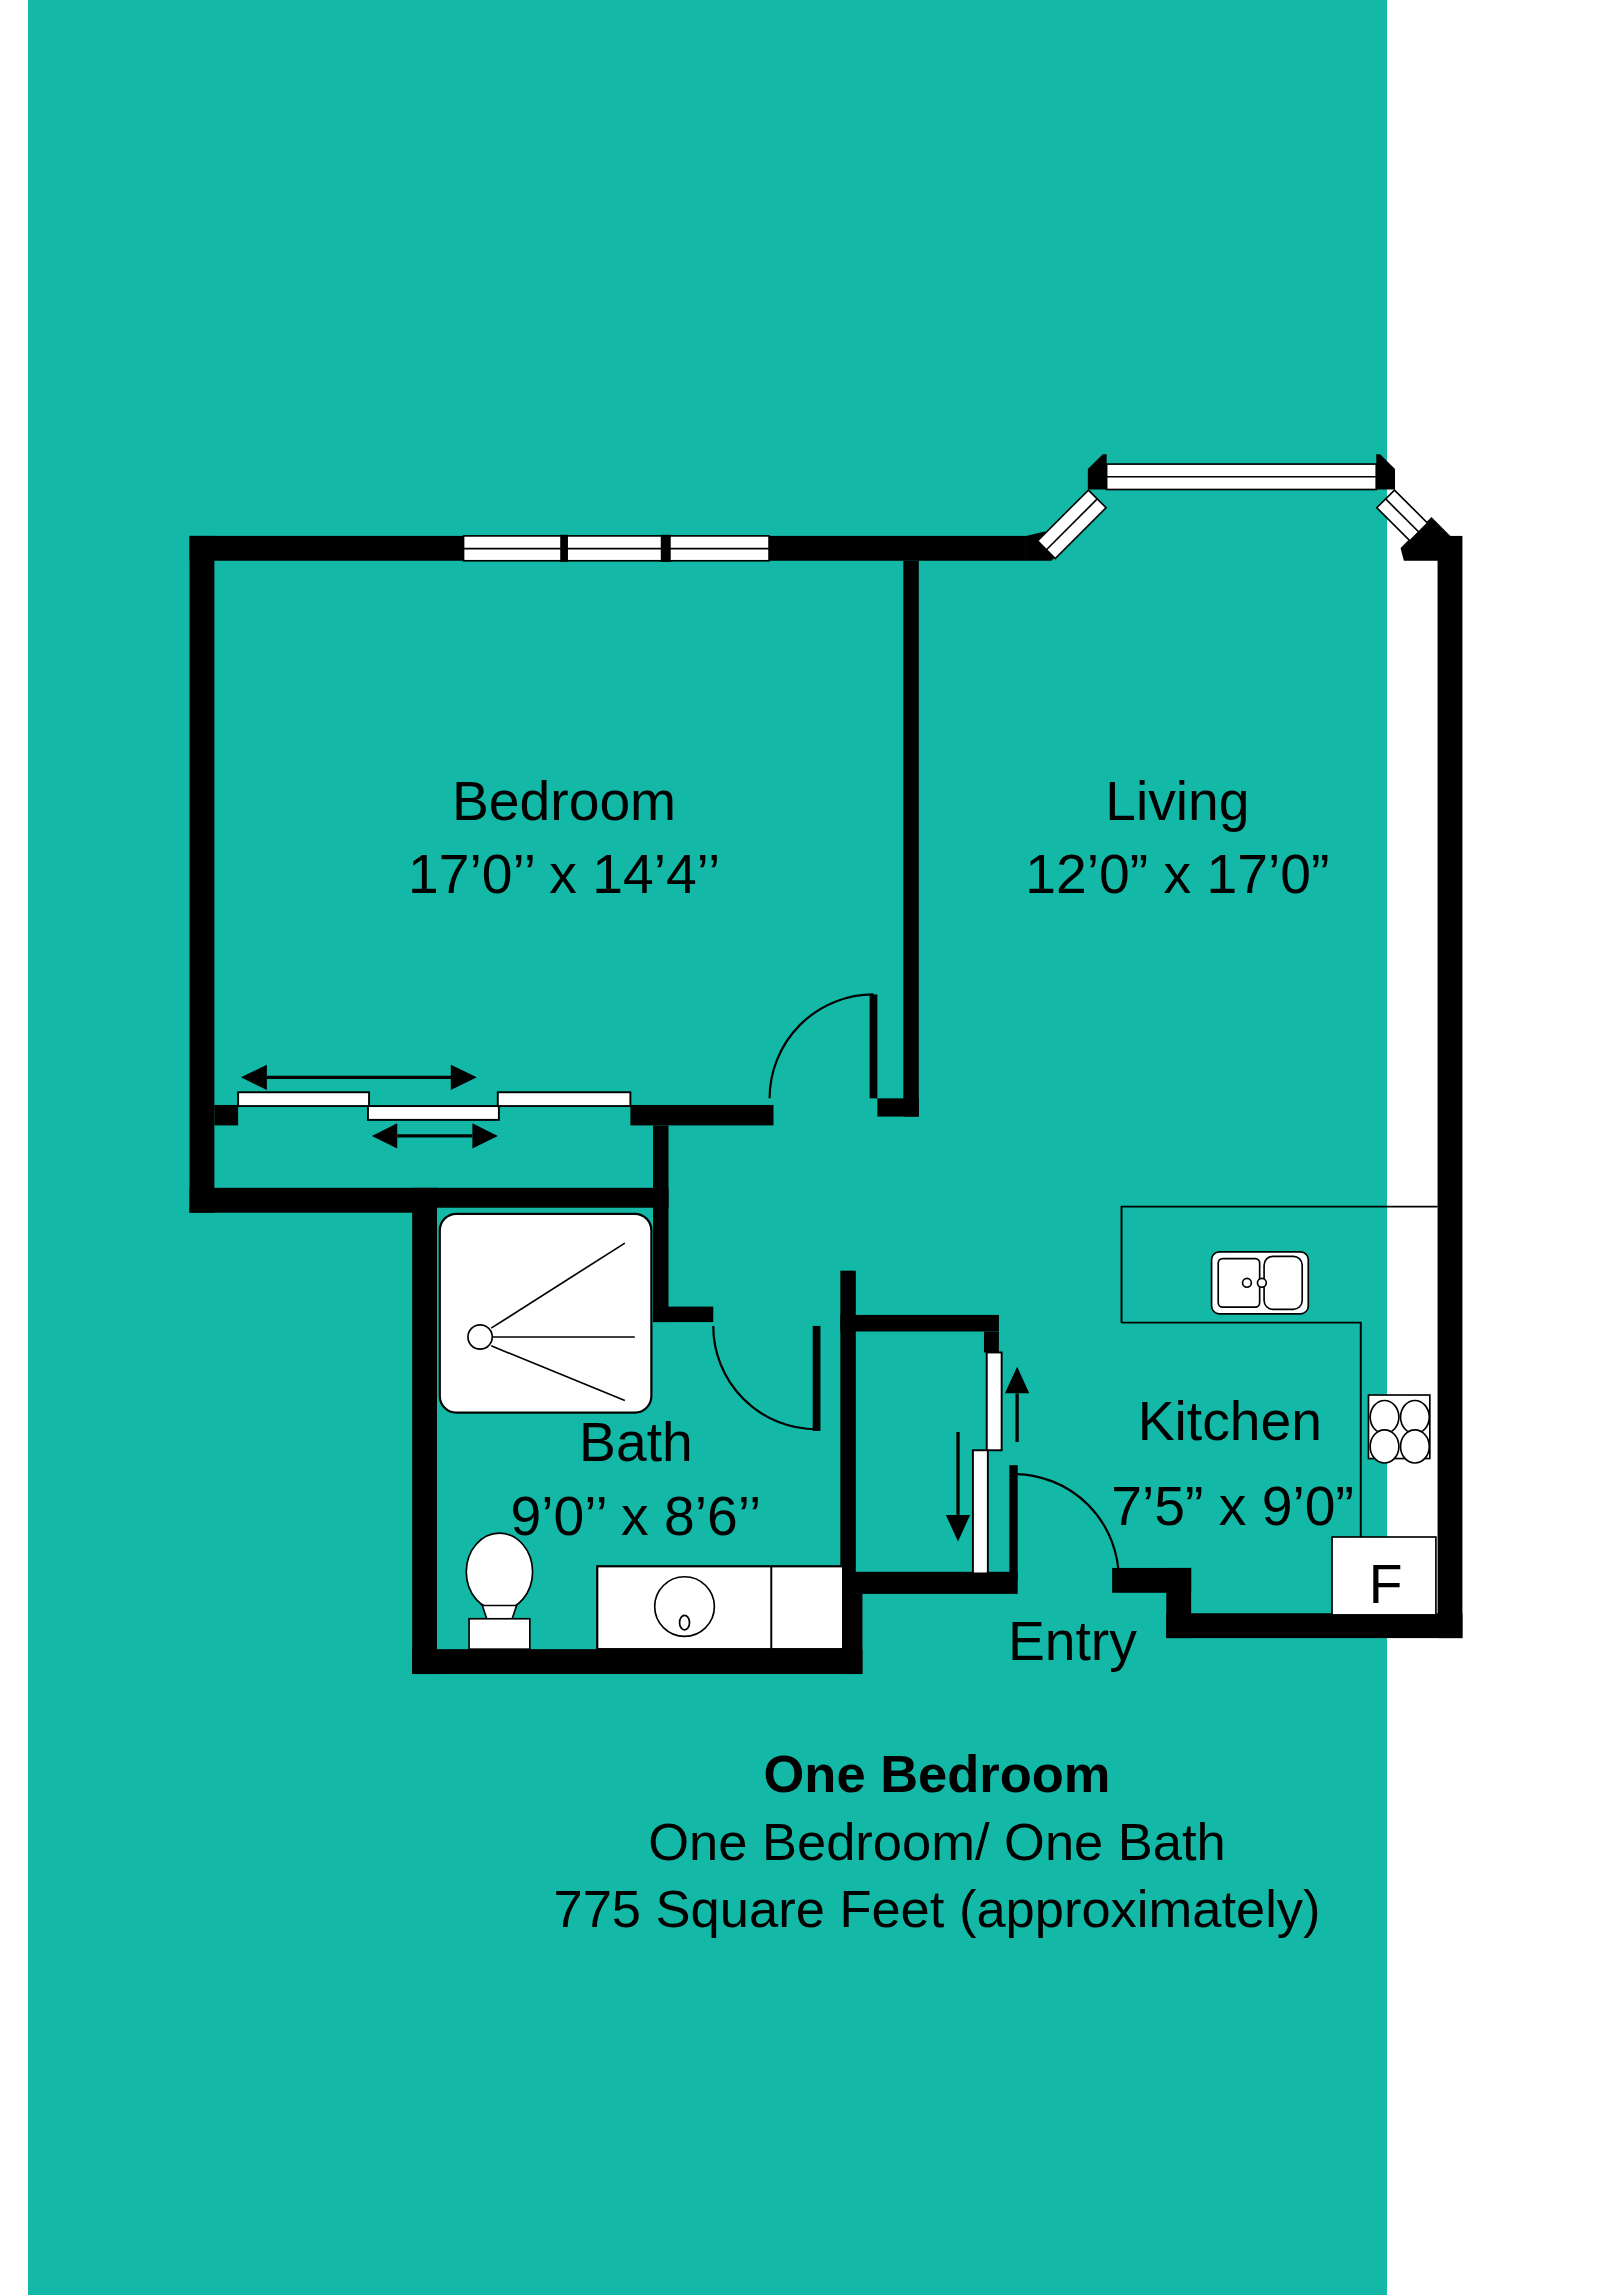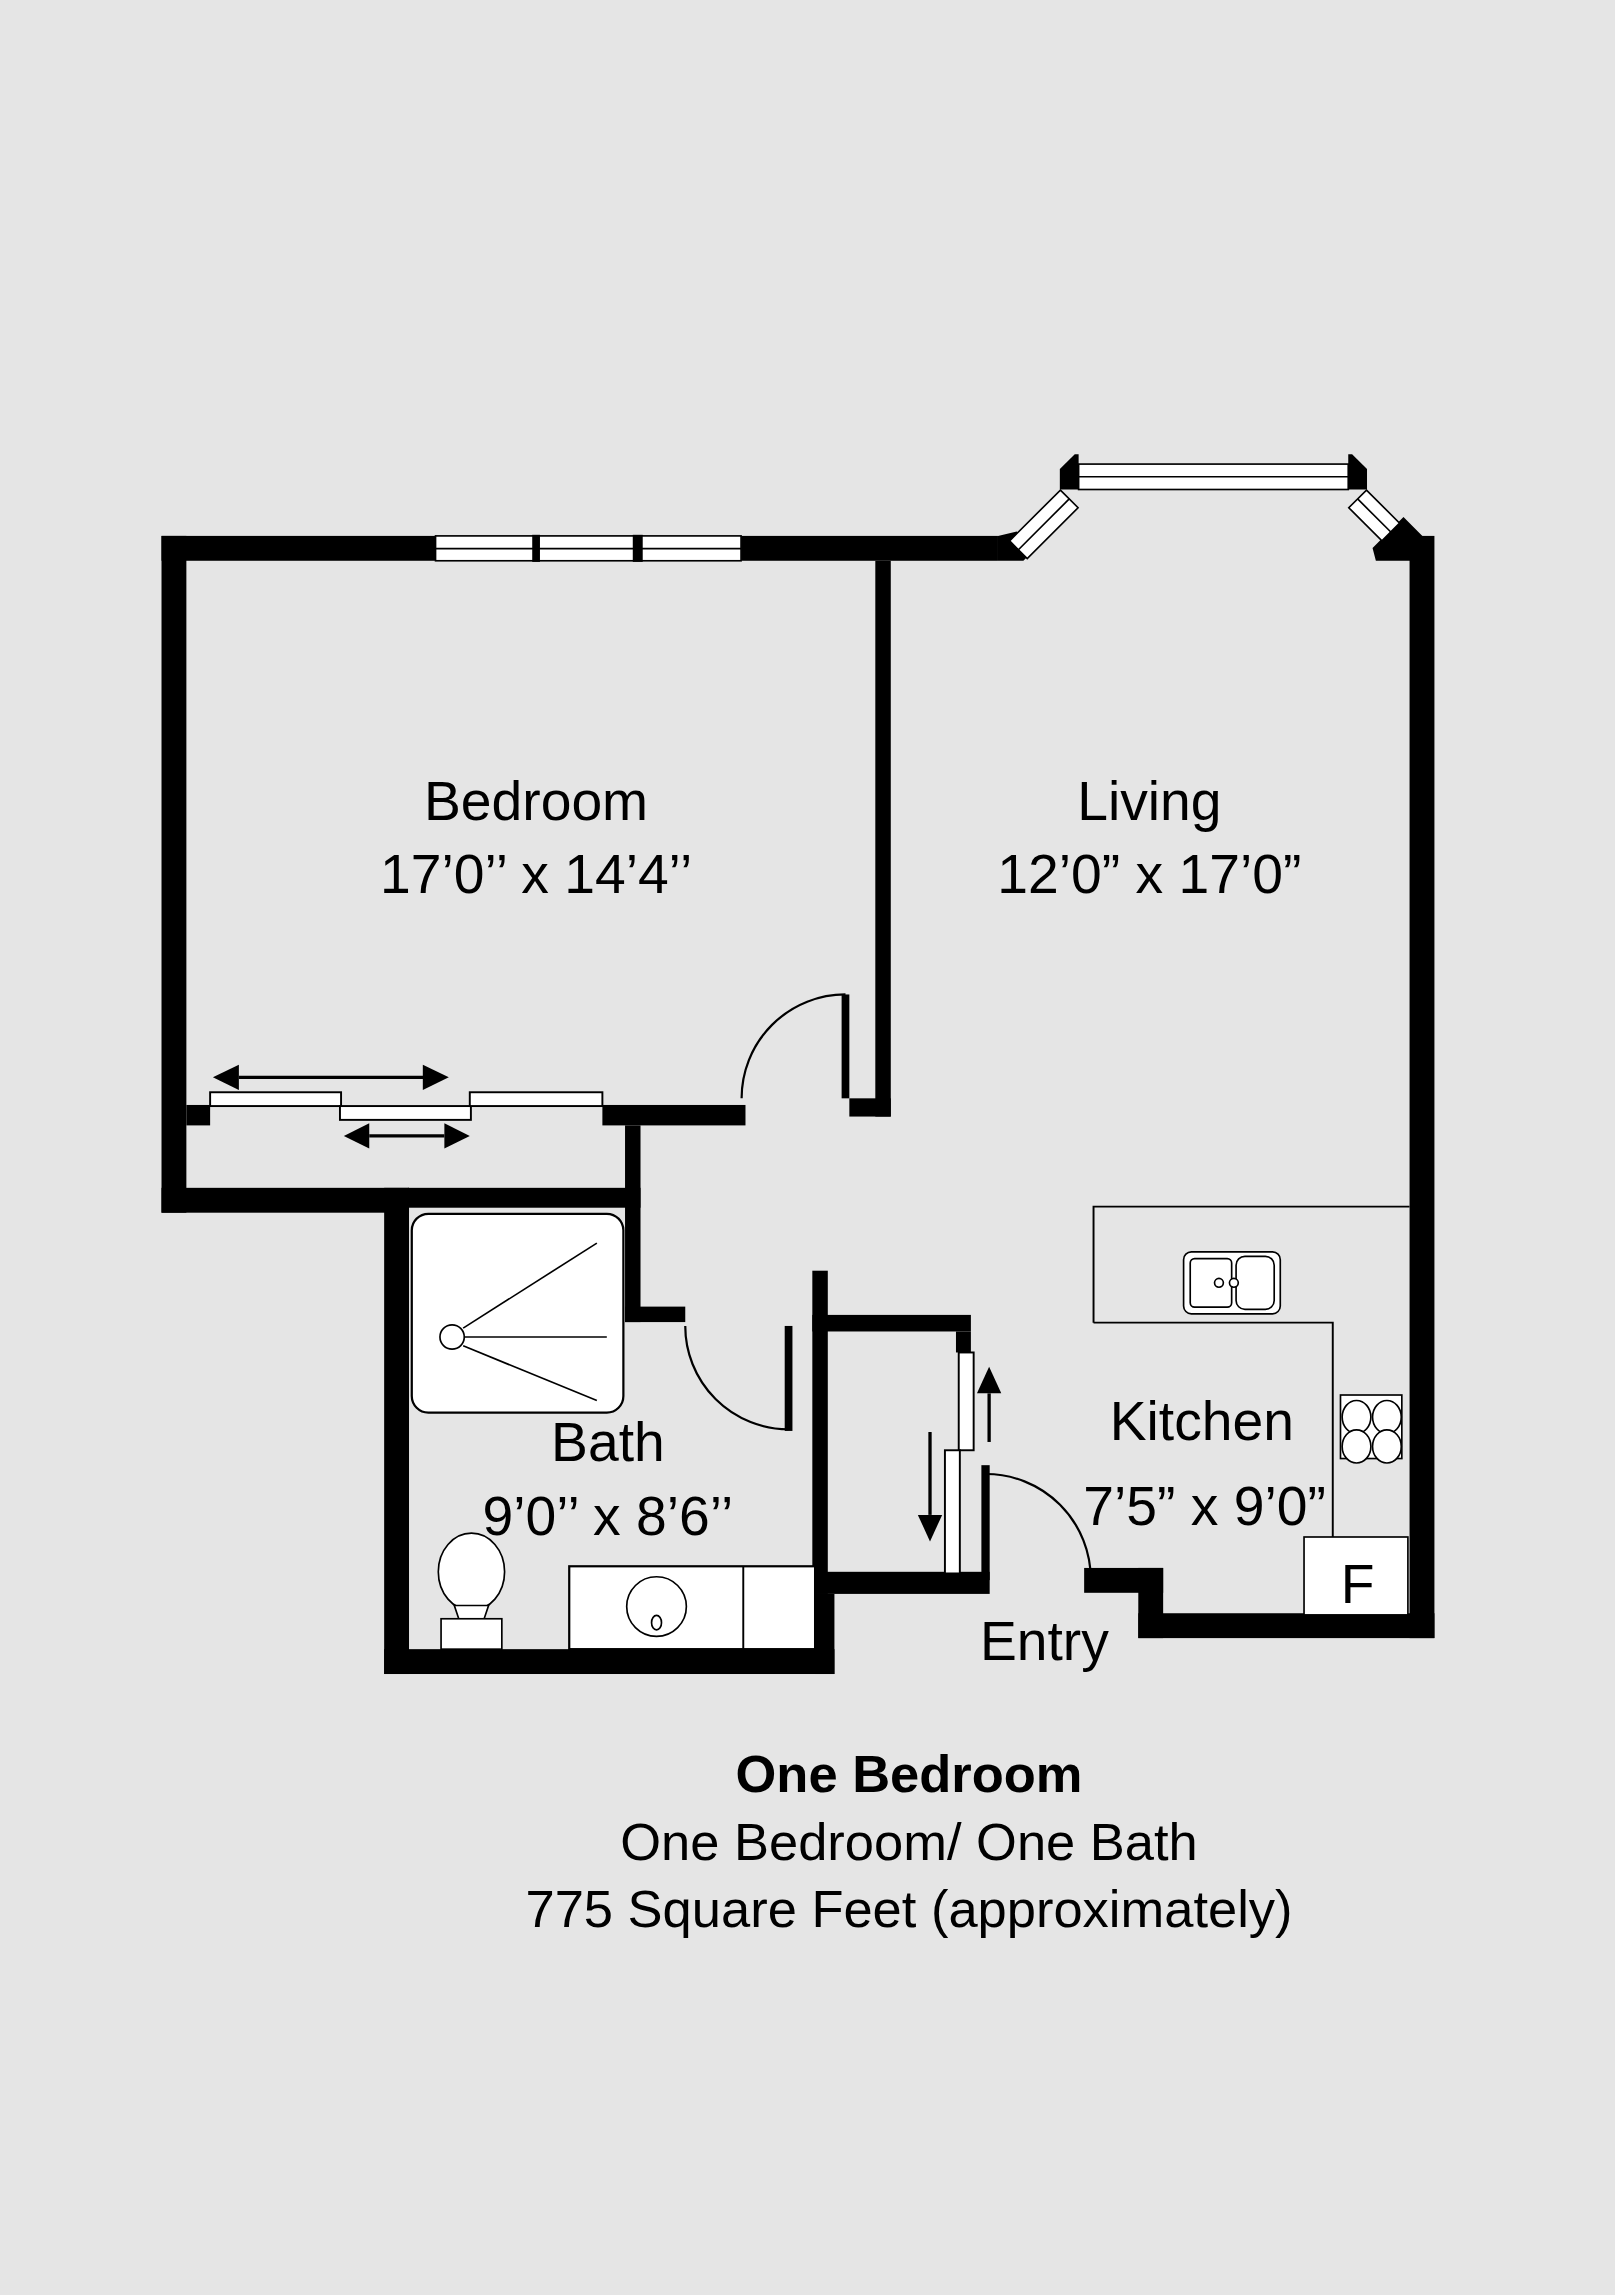--- a/index.html
+++ b/index.html
@@ -2,24 +2,25 @@
 <html style="font-size:8.8px"><head>
 <meta charset="utf-8">
 <style>
   html, body {
     margin: 0;
     padding: 0;
     background: #ffffff;
   }
   .page {
     position: relative;
-    width: 1615px;
+    width: 1359px;
     height: 2295px;
-    background: #e5e5e5;
+    background: #14b8a6;
     font-family: "Liberation Sans", sans-serif;
+    margin-left: 28px;
   }
   svg { display: block; }
   .wall   { fill: #000000; stroke: none; }
   .win    { fill: #ffffff; stroke: #000000; stroke-width: 3; }
   .winln  { fill: none; stroke: #000000; stroke-width: 3; }
   .panel  { fill: #ffffff; stroke: #000000; stroke-width: 3.5; }
   .fix    { fill: #ffffff; stroke: #000000; stroke-width: 4; }
   .fix3   { fill: #ffffff; stroke: #000000; stroke-width: 3; }
   .thin   { fill: none; stroke: #000000; stroke-width: 3.5; }
   .arc    { fill: none; stroke: #000000; stroke-width: 4; }

